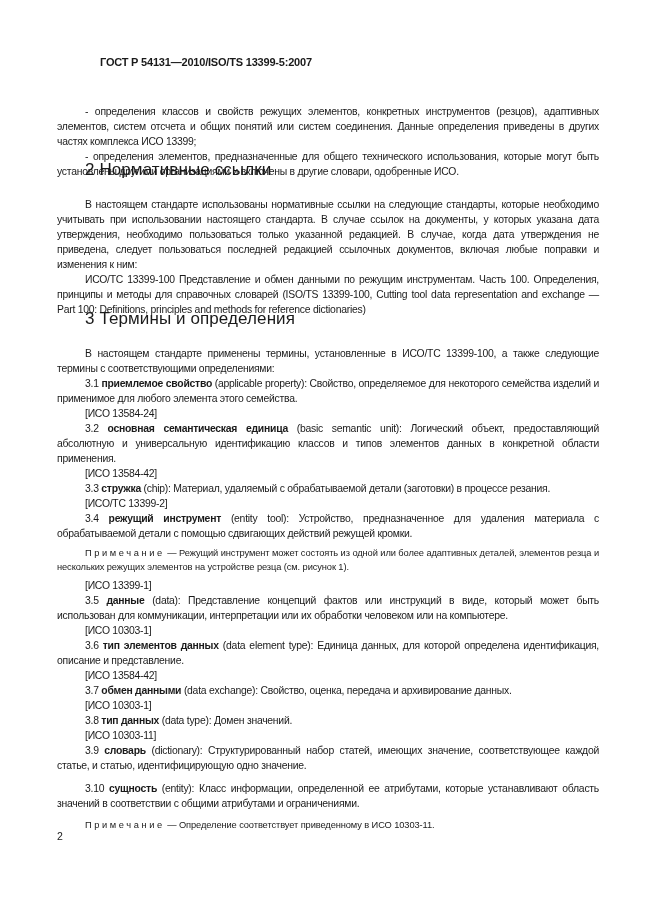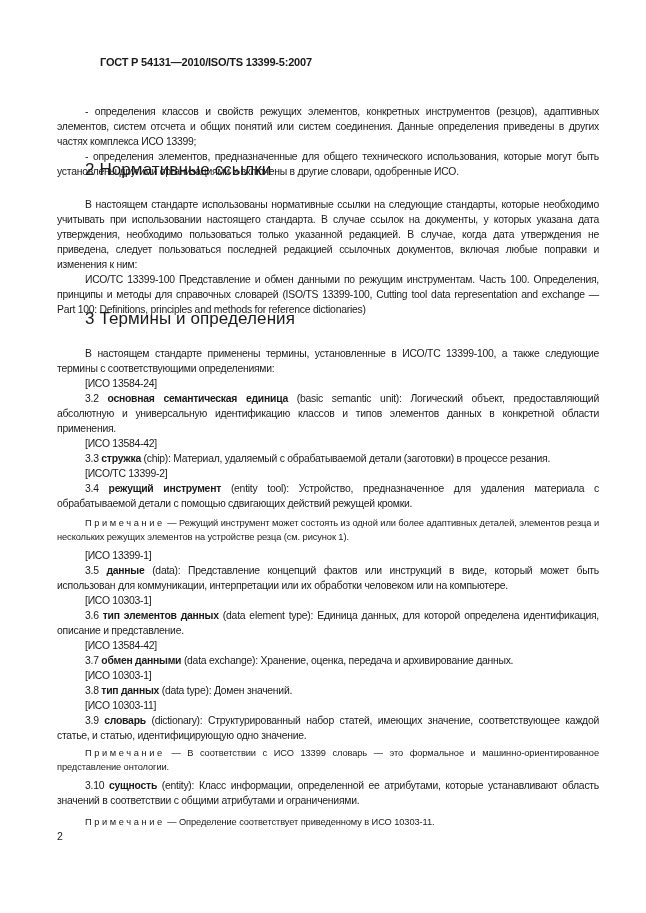--- a/index.html
+++ b/index.html
@@ -33,49 +33,49 @@
     <div style="height:17px"></div>
     <p class="p ind">В настоящем стандарте использованы нормативные ссылки на следующие стандарты, которые необходимо учитывать при использовании настоящего стандарта. В случае ссылок на документы, у которых указана дата утверждения, необходимо пользоваться только указанной редакцией. В случае, когда дата утверждения не приведена, следует пользоваться последней редакцией ссылочных документов, включая любые поправки и изменения к ним:</p>
     <p class="p ind">ИСО/ТС 13399-100 Представление и обмен данными по режущим инструментам. Часть 100. Определения, принципы и методы для справочных словарей (ISO/TS 13399-100, Cutting tool data representation and exchange — Part 100: Definitions, principles and methods for reference dictionaries)</p>
   </div>
 
   <div style="position:absolute; top:309px; width:542px;">
     <h2 class="h2">3 Термины и определения</h2>
     <div style="height:17px"></div>
     <p class="p ind">В настоящем стандарте применены термины, установленные в ИСО/ТС 13399-100, а также следующие термины с соответствующими определениями:</p>
 
+    <p class="p ind"><span>3.1</span> <span class="b">приемлемое свойство</span> <span>(applicable property)</span><span>: Свойство, определяемое для некоторого семейства изделий и применимое для любого элемента этого семейства.</span></p>
     <p class="ref">[ИСО 13584-24]</p>
 
     <p class="p ind"><span>3.2</span> <span class="b">основная семантическая единица</span> <span>(basic semantic unit)</span><span>: Логический объект, предоставляющий абсолютную и универсальную идентификацию классов и типов элементов данных в конкретной области применения.</span></p>
     <p class="ref">[ИСО 13584-42]</p>
 
     <p class="p ind"><span>3.3</span> <span class="b">стружка</span> <span>(chip)</span><span>: Материал, удаляемый с обрабатываемой детали (заготовки) в процессе резания.</span></p>
     <p class="ref">[ИСО/ТС 13399-2]</p>
 
     <p class="p ind"><span>3.4</span> <span class="b">режущий инструмент</span> <span>(entity tool)</span><span>: Устройство, предназначенное для удаления материала с обрабатываемой детали с помощью сдвигающих действий режущей кромки.</span></p>
     <div style="height:6px"></div>
     <p class="note"><span class="lbl">Примечание</span><span> — Режущий инструмент может состоять из одной или более адаптивных деталей, элементов резца и нескольких режущих элементов на устройстве резца (см. рисунок 1).</span></p>
     <div style="height:4px"></div>
     <p class="ref">[ИСО 13399-1]</p>
 
     <p class="p ind"><span>3.5</span> <span class="b">данные</span> <span>(data)</span><span>: Представление концепций фактов или инструкций в виде, который может быть использован для коммуникации, интерпретации или их обработки человеком или на компьютере.</span></p>
     <p class="ref">[ИСО 10303-1]</p>
 
     <p class="p ind"><span>3.6</span> <span class="b">тип элементов данных</span> <span>(data element type)</span><span>: Единица данных, для которой определена идентификация, описание и представление.</span></p>
     <p class="ref">[ИСО 13584-42]</p>
 
-    <p class="p ind"><span>3.7</span> <span class="b">обмен данными</span> <span>(data exchange)</span><span>: Хранение, оценка, передача и архивирование данных.</span></p>
+    <p class="p ind"><span>3.7</span> <span class="b">обмен данными</span> <span>(data exchange)</span><span>: Свойство, оценка, передача и архивирование данных.</span></p>
     <p class="ref">[ИСО 10303-1]</p>
 
     <p class="p ind"><span>3.8</span> <span class="b">тип данных</span> <span>(data type)</span><span>: Домен значений.</span></p>
     <p class="ref">[ИСО 10303-11]</p>
 
     <p class="p ind"><span>3.9</span> <span class="b">словарь</span> <span>(dictionary)</span><span>: Структурированный набор статей, имеющих значение, соответствующее каждой статье, и статью, идентифицирующую одно значение.</span></p>
     <div style="height:4px"></div>
-    <p class="note"><span class="lbl">Примечание</span><span> — В соответствии с ИСО 13399 словарь — это формальное и машинно-ориентированное представление онтологии.</span></p>
     <div style="height:4px"></div>
 
     <p class="p ind"><span>3.10</span> <span class="b">сущность</span> <span>(entity)</span><span>: Класс информации, определенной ее атрибутами, которые устанавливают область значений в соответствии с общими атрибутами и ограничениями.</span></p>
     <div style="height:8px"></div>
     <p class="note"><span class="lbl">Примечание</span><span> — Определение соответствует приведенному в ИСО 10303-11.</span></p>
   </div>
 </div>
 
 <div class="pagenum">2</div>
 

